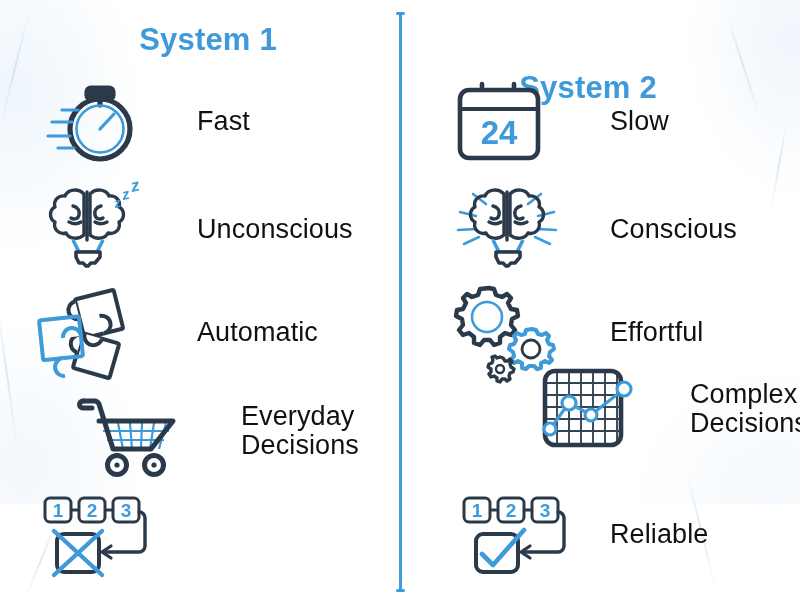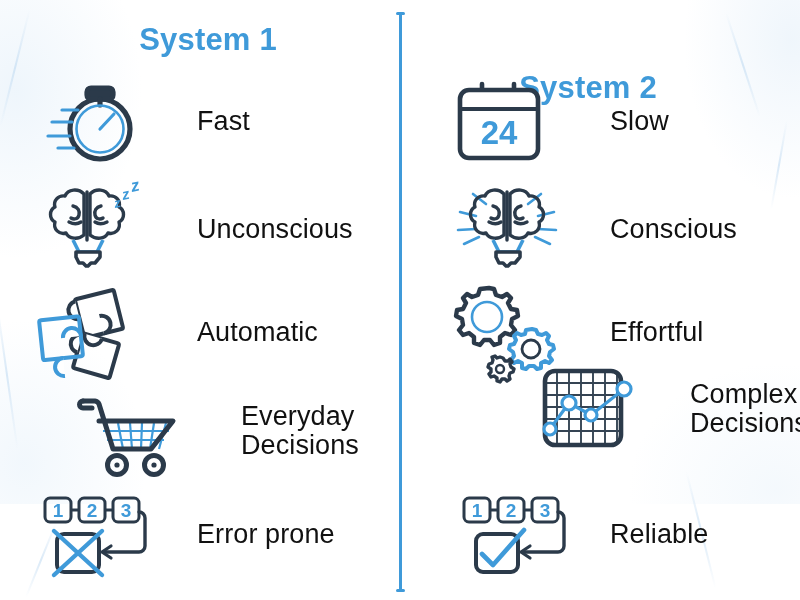--- a/index.html
+++ b/index.html
@@ -200,21 +200,20 @@
           </g>
           <path d="M114 22 a6 6 0 0 1 6 6 v28 a6 6 0 0 1 -6 6 H78" fill="none" stroke="#2b3a4a" stroke-width="3.4" stroke-linecap="round" stroke-linejoin="round"></path>
           <path d="M86 56 L77 62 L86 68" fill="none" stroke="#2b3a4a" stroke-width="3.2" stroke-linecap="round" stroke-linejoin="round"></path>
           <rect x="32" y="44" width="42" height="38" rx="7" fill="#ffffff" stroke="#2b3a4a" stroke-width="4"></rect>
           <g stroke="#3f9ad9" stroke-width="4.4" stroke-linecap="round">
             <path d="M29 41 L77 85"></path>
             <path d="M77 41 L29 85"></path>
           </g>
         </svg>
       </div>
-      <div class="label">Error prone</div>
     </div>
   </div>
 
   <div class="col col-right">
 
     <div class="col-title">System 2</div>
 
     <div class="row r0">
       <div class="icon-cell">
         <svg width="110" height="92" viewBox="0 0 110 92">

